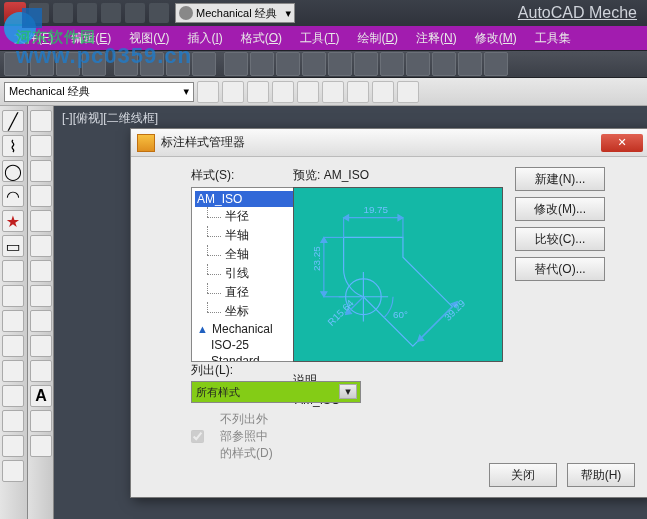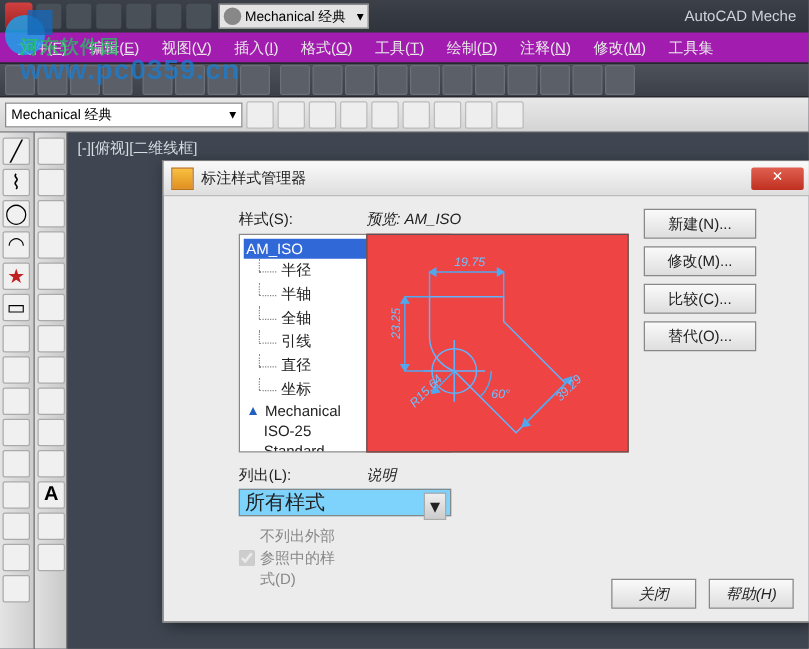--- a/index.html
+++ b/index.html
@@ -4,21 +4,21 @@
 <style>
 * { margin: 0; padding: 0; box-sizing: border-box; font-family: "Microsoft YaHei", SimSun, sans-serif; }
 body { width: 647px; height: 519px; background: #333740; overflow: hidden; position: relative; }
 
 .titlebar { height: 26px; background: linear-gradient(#3b4049, #2f333b); display: flex; align-items: center; padding: 0 4px; }
 .titlebar .qat { display: flex; gap: 4px; align-items: center; }
 .titlebar .qat-btn { width: 20px; height: 20px; background: #4a5058; border-radius: 2px; display: flex; align-items: center; justify-content: center; }
 .titlebar .app-icon { width: 22px; height: 22px; background: linear-gradient(#d04040, #a02020); border-radius: 3px; margin-right: 3px; }
 .titlebar .ws-combo { height: 20px; background: #e4e4e4; border: 1px solid #888; font-size: 11px; padding: 1px 3px; margin-left: 6px; display: flex; align-items: center; min-width: 120px; }
 .titlebar .gear { width: 14px; height: 14px; background: #888; border-radius: 50%; margin-right: 3px; }
-.titlebar .title-text { color: #cfd3da; font-size: 12px; margin-left: auto; padding-right: 6px; white-space: nowrap; }
+.titlebar .title-text { color: #cfd3da; font-size: 16px; margin-left: auto; padding-right: 6px; white-space: nowrap; text-decoration: underline; }
 
 .menubar { height: 24px; background: #a21caf; display: flex; align-items: center; padding: 0 6px; gap: 2px; }
 .menubar .mitem { color: #e8e8e8; font-size: 12px; padding: 2px 8px; cursor: default; }
 .menubar .mitem .uline { text-decoration: underline; }
 
 .toolbar1 { height: 28px; background: linear-gradient(#4e525b, #3b3f47); display: flex; align-items: center; padding: 0 4px; gap: 2px; border-top: 1px solid #202227; border-bottom: 1px solid #202227; }
 .tb-btn { width: 24px; height: 24px; background: #5a5f68; border: 1px solid #6b7078; border-radius: 2px; }
 .tb-sep { width: 4px; }
 
 .toolbar2 { height: 28px; background: linear-gradient(#e8e8e8, #d4d4d4); display: flex; align-items: center; padding: 0 4px; gap: 3px; border-bottom: 1px solid #aaa; }
@@ -38,50 +38,50 @@
 .dialog { position: absolute; left: 130px; top: 128px; width: 520px; height: 370px; background: #ececec; border: 1px solid #7a7a7a; box-shadow: 3px 3px 12px rgba(0,0,0,0.5); }
 .dlg-title { height: 28px; background: linear-gradient(#fafafa, #dedede); display: flex; align-items: center; padding: 0 6px; border-bottom: 1px solid #bbb; }
 .dlg-ticon { width: 18px; height: 18px; background: linear-gradient(#f8c040,#e09020); border: 1px solid #c07010; margin-right: 6px; }
 .dlg-ttext { font-size: 12px; color: #222; flex: 1; }
 .dlg-close { width: 42px; height: 18px; background: linear-gradient(#e06050,#c03020); border-radius: 2px; color: #fff; font-size: 11px; text-align: center; line-height: 17px; }
 
 .dlg-body { padding: 10px 12px; font-size: 12px; color: #222; position: relative; height: calc(100% - 28px); }
 .dlg-current { margin-bottom: 6px; }
 .dlg-row { display: flex; gap: 14px; }
 .dlg-left { width: 136px; padding-left: 48px; }
-.dlg-right { width: 208px; font-style: italic; }
+.dlg-right { width: 208px; }
 .dlg-buttons { width: 90px; display: flex; flex-direction: column; gap: 6px; }
 
 .styles-label { margin-bottom: 3px; }
 .styles-list { width: 170px; height: 175px; background: #fff; border: 1px solid #888; padding: 3px; overflow: hidden; font-family: SimSun, sans-serif; font-size: 12px; }
 .tree-item { padding: 1px 2px; display: flex; align-items: center; gap: 3px; }
 .tree-item.selected { background: #3168d8; color: #fff; }
 .tree-child { padding-left: 30px; position: relative; }
 .tree-child::before { content: ''; position: absolute; left: 12px; top: 0; bottom: 50%; border-left: 1px dotted #888; }
 .tree-child::after { content: ''; position: absolute; left: 12px; top: 50%; width: 14px; border-top: 1px dotted #888; }
 .tree-icon-a { display: inline-block; width: 12px; height: 12px; color: #2060c0; font-size: 11px; }
 
 .preview-label { margin-bottom: 3px; }
-.preview-box { width: 210px; height: 175px; background: #ef4444; border: 1px solid #555; position: relative; }
+.preview-box { width: 210px; height: 175px; background: #14b8a6; border: 1px solid #555; position: relative; }
 .preview-box svg { width: 100%; height: 100%; }
 
 .dlg-btn { height: 24px; background: linear-gradient(#fafafa,#dedede); border: 1px solid #888; font-size: 12px; display: flex; align-items: center; justify-content: center; cursor: default; }
 
-.list-section { margin-top: 10px; }
-.list-combo { width: 170px; height: 22px; background: #7dd3fc; border: 1px solid #888; display: flex; align-items: center; padding: 0 4px; font-size: 16px; margin-top: 2px; position: relative; }
+.list-section { }
+.list-combo { width: 170px; height: 22px; background: #84cc16; border: 1px solid #888; display: flex; align-items: center; padding: 0 4px; font-size: 11px; margin-top: 2px; position: relative; }
 .list-combo::after { content: '▾'; position: absolute; right: 3px; top: 2px; background: linear-gradient(#eee,#ccc); border: 1px solid #aaa; width: 16px; text-align: center; }
 
-.chk-row { margin-top: 8px; display: flex; align-items: center; gap: 4px; color: #888; }
+.chk-row { margin-top: 8px; display: flex; align-items: center; gap: 16px; color: #888; }
 .chk-row input { width: 13px; height: 13px; }
 
 .desc-label { margin-top: 10px; }
 .desc-box { width: 210px; height: 50px; background: #ececec; border: none; padding: 2px; font-size: 12px; margin-top: 2px; }
 
 .dlg-footer { position: absolute; right: 14px; bottom: 10px; display: flex; gap: 10px; }
-.dlg-footer .dlg-btn { width: 68px; font-style: italic; }
+.dlg-footer .dlg-btn { width: 68px; }
 
 .watermark { position: absolute; top: 28px; left: 16px; color: #1b7dd1; font-size: 22px; font-weight: bold; opacity: 0.75; z-index: 50; letter-spacing: 1px; }
 .watermark .orange { color: #22c55e; }
 .logo-over { position: absolute; left: 0; top: 0; width: 48px; height: 48px; z-index: 48; }
 .logo-over svg { width: 48px; height: 48px; }
 </style>
 </head>
 <body>
 
 <div class="titlebar">

